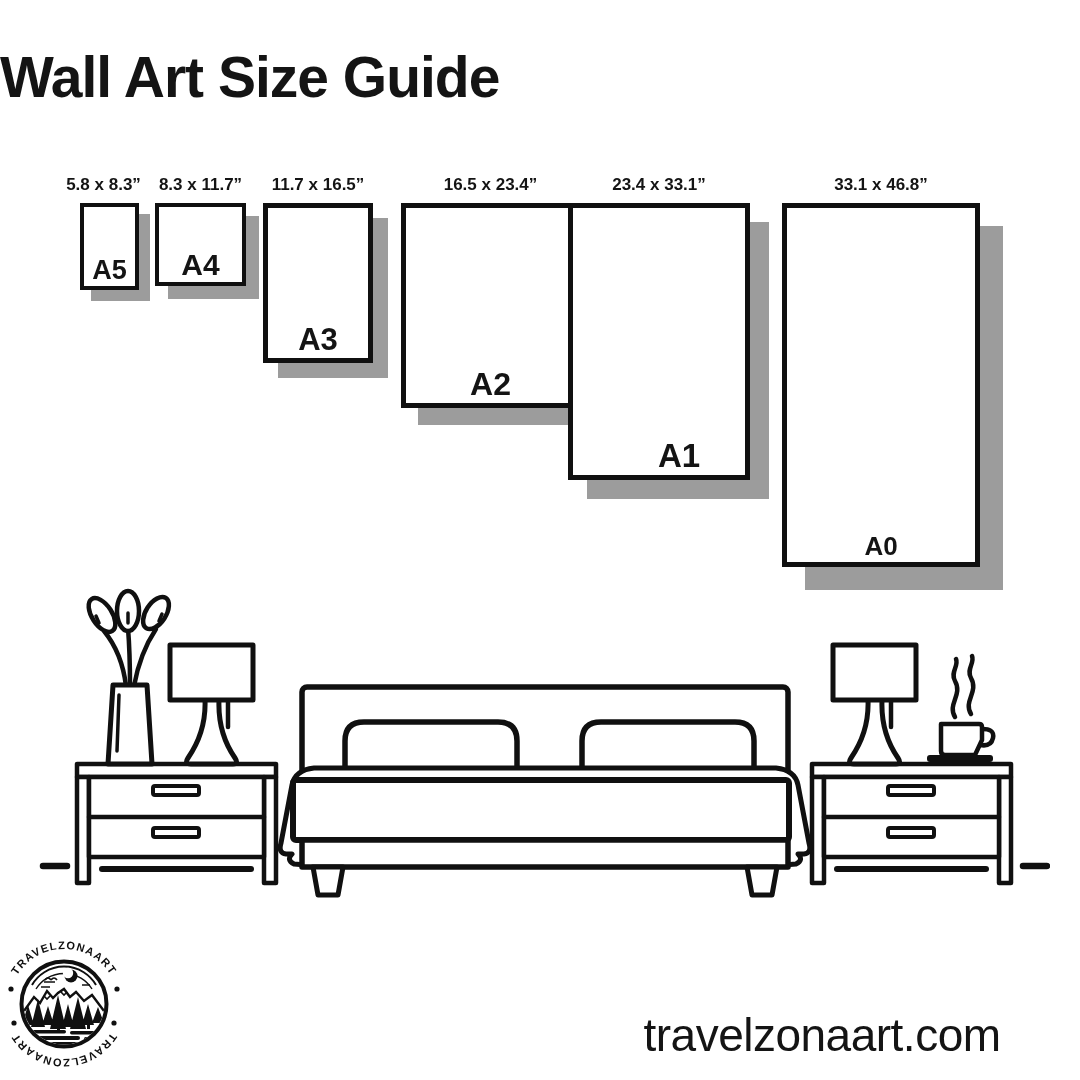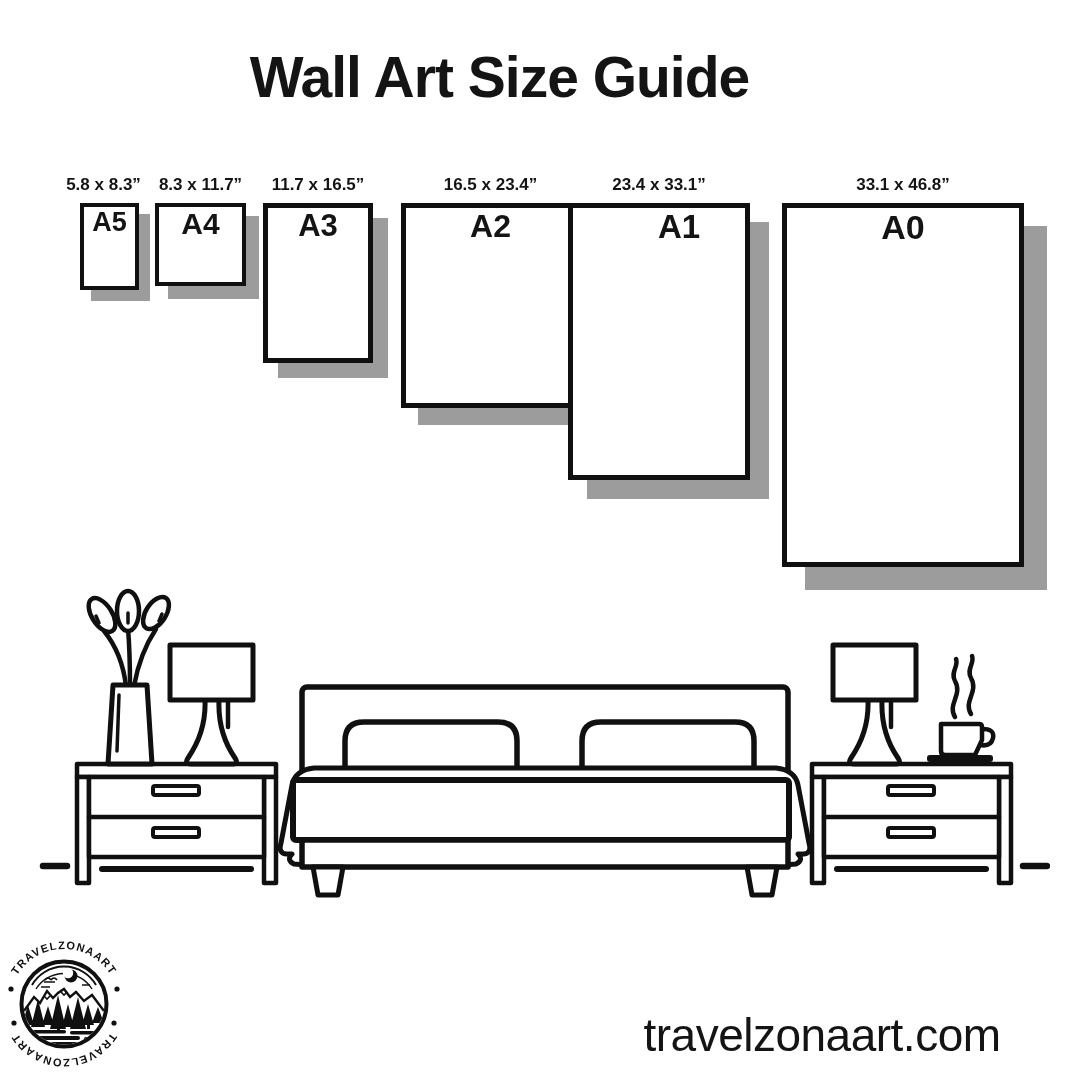--- a/index.html
+++ b/index.html
@@ -1,41 +1,41 @@
 <!DOCTYPE html>
 <html><head>
 <meta charset="utf-8">
 <style>
   html,body{margin:0;padding:0;}
   body{
     width:1080px;height:1080px;position:relative;background:#ffffff;
     font-family:"Liberation Sans", sans-serif;color:#101010;overflow:hidden;
   }
   .title{
-    position:absolute;top:44px;left:0;width:999px;text-align:center;
+    position:absolute;top:44px;left:0;width:999px;text-align:left;
     font-size:57px;font-weight:700;letter-spacing:-1px;color:#141414;
   }
   
   .frames{position:absolute;left:0;top:0;width:1080px;height:600px;}
   .frame{position:absolute;top:203px;}
   .dim{
     position:absolute;bottom:100%;left:50%;transform:translateX(-50%);
     margin-bottom:8px;font-size:17px;font-weight:700;white-space:nowrap;color:#141414;
   }
   .box{
     box-sizing:border-box;background:#ffffff;border:4px solid #101010;
-    display:flex;align-items:flex-start;justify-content:center;
+    display:flex;align-items:flex-end;justify-content:center;
     font-weight:700;color:#141414;
   }
   .f0{left:68px;padding-left:12px;}  .f0 .box{width:59px;height:87px;font-size:27px;box-shadow:11px 11px 0 #9c9c9c;}
   .f1{left:155px;} .f1 .box{width:91px;height:83px;font-size:30px;box-shadow:13px 13px 0 #9c9c9c;}
   .f2{left:263px;} .f2 .box{width:110px;height:160px;font-size:31px;border-width:5px;box-shadow:15px 15px 0 #9c9c9c;}
   .f3{left:393px;margin-left:8px;} .f3 .box{width:179px;height:205px;font-size:32px;border-width:5px;box-shadow:17px 17px 0 #9c9c9c;}
   .f4{left:568px;} .f4 .box{width:182px;height:277px;font-size:33px;border-width:5px;box-shadow:19px 19px 0 #9c9c9c;padding-left:40px;}
-  .f5{left:782px;} .f5 .box{width:242px;height:364px;font-size:34px;border-width:5px;box-shadow:23px 23px 0 #9c9c9c;}
+  .f5{left:782px;} .f5 .box{width:198px;height:364px;font-size:26px;border-width:5px;box-shadow:23px 23px 0 #9c9c9c;}
   
   .scene{position:absolute;left:30px;top:583px;width:1020px;height:315px;}
   .logo{position:absolute;left:0px;top:933px;width:130px;height:138px;}
   .website{
     position:absolute;left:822px;top:1008px;transform:translateX(-50%);
     font-size:46px;font-weight:400;white-space:nowrap;color:#141414;letter-spacing:-0.5px;
   }
 </style>
 </head>
 <body>

